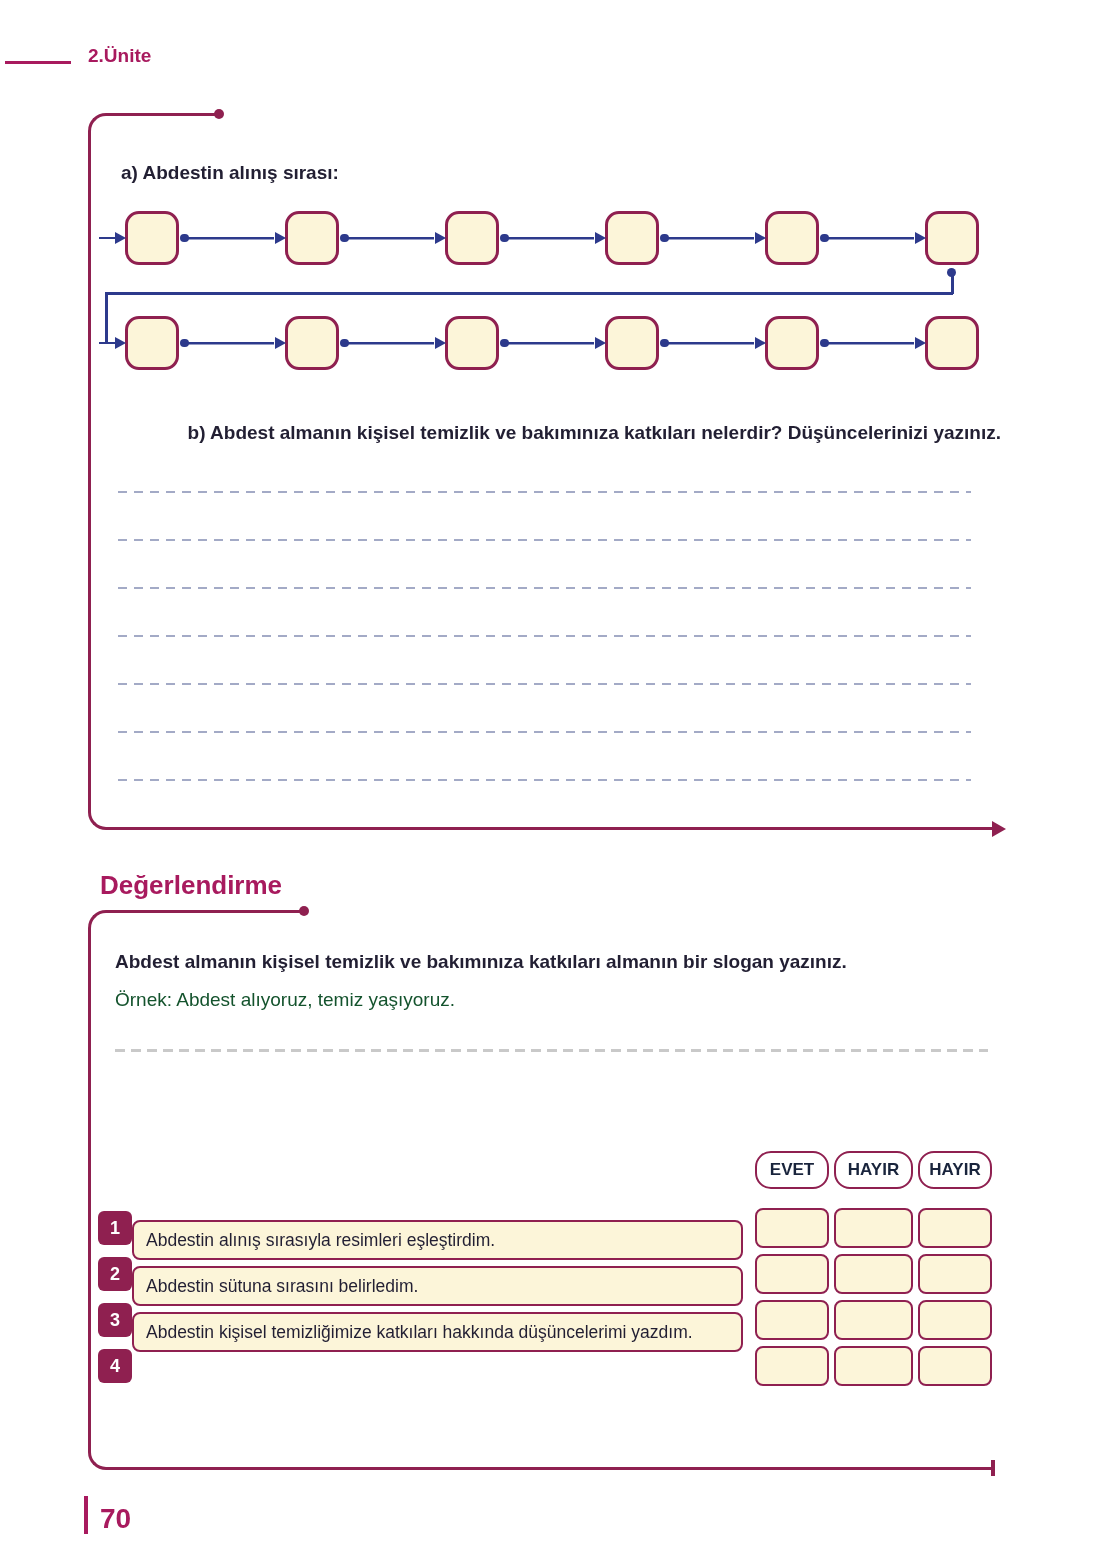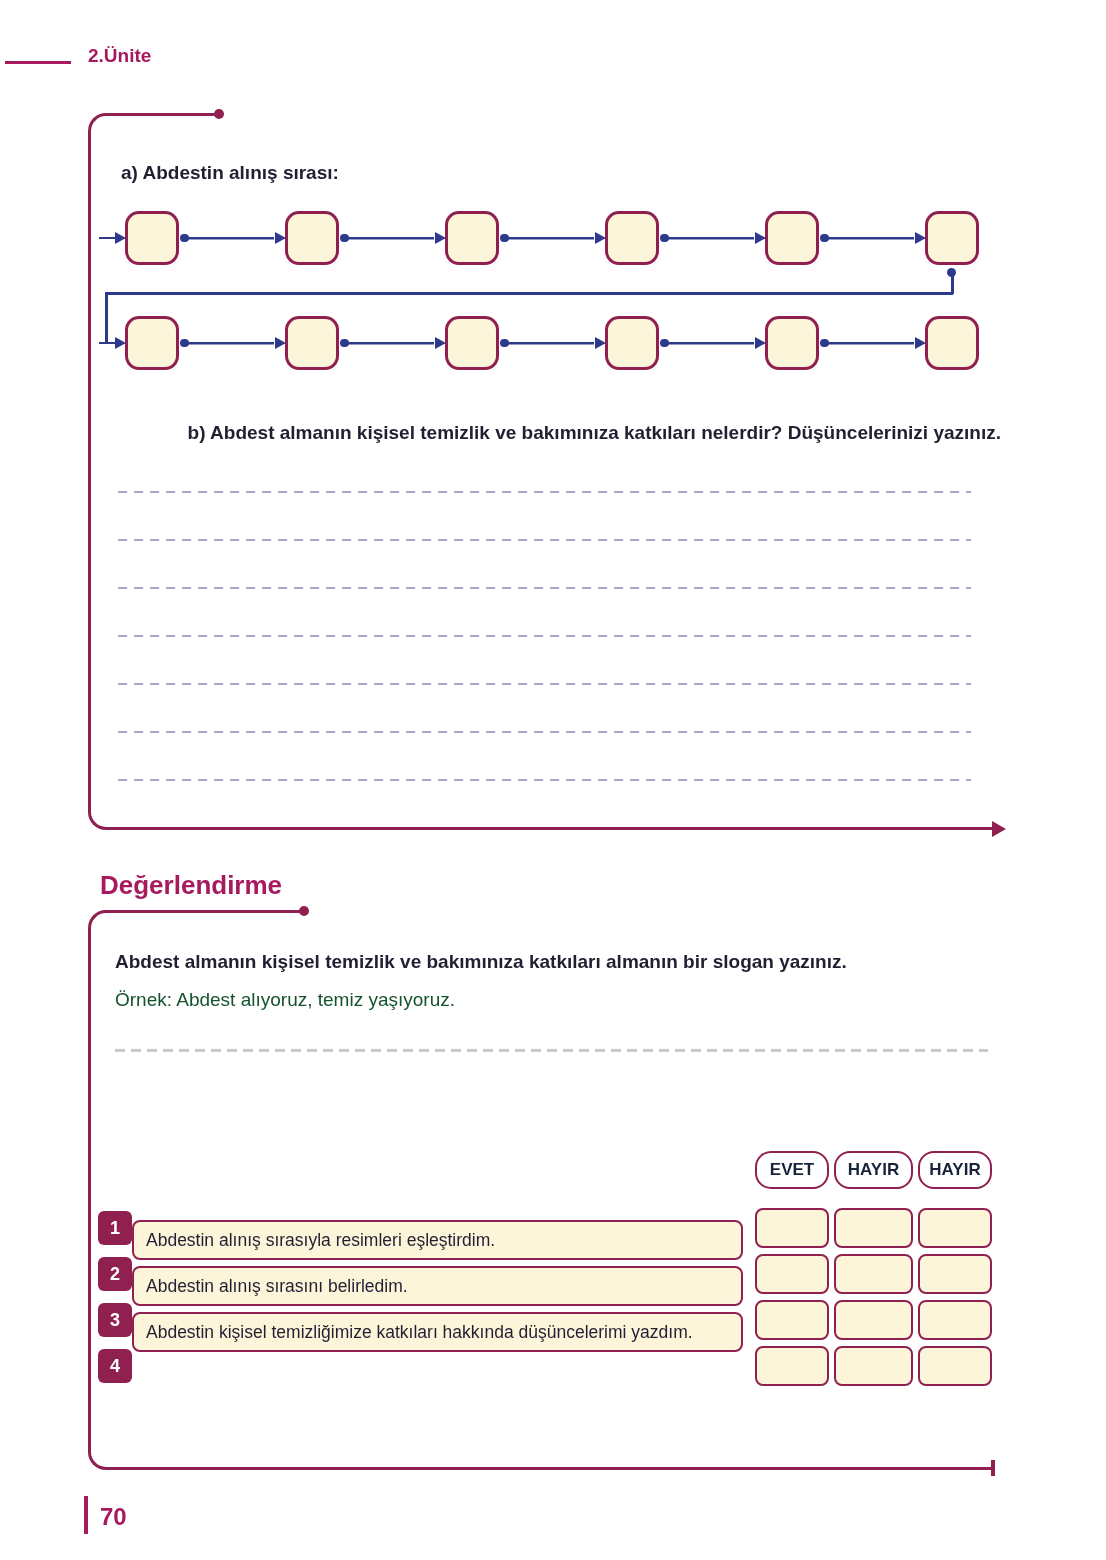--- a/index.html
+++ b/index.html
@@ -119,21 +119,21 @@
   .cell-1{left:664px;width:74px;}
   .cell-2{left:743px;width:79px;}
   .cell-3{left:827px;width:74px;}
   .eval-row-1{top:295px;}
   .eval-row-2{top:341px;}
   .eval-row-3{top:387px;}
   .eval-row-4{top:433px;}
 
   
   .footer-bar{position:absolute;left:84px;top:1496px;width:4px;height:38px;background:var(--magenta);}
-  .page-number{position:absolute;left:100px;top:1503px;font-size:24px;font-weight:bold;color:var(--magenta);}
+  .page-number{position:absolute;left:100px;top:1503px;font-size:28px;font-weight:bold;color:var(--magenta);}
 </style>
 </head>
 <body>
 
 <div class="page">
 
   <div class="unit-line"></div>
   <div class="unit-label">2.Ünite</div>
 
   <div class="frame" id="activity-frame">
@@ -210,21 +210,21 @@
     <div class="eval-row eval-row-1">
       <div class="row-num">1</div>
       <div class="row-text">Abdestin alınış sırasıyla resimleri eşleştirdim.</div>
       <div class="answer-cell cell-1"></div>
       <div class="answer-cell cell-2"></div>
       <div class="answer-cell cell-3"></div>
     </div>
 
     <div class="eval-row eval-row-2">
       <div class="row-num">2</div>
-      <div class="row-text">Abdestin alınış sırasını belirledim.</div>
+      <div class="row-text">Abdestin sütuna sırasını belirledim.</div>
       <div class="answer-cell cell-1"></div>
       <div class="answer-cell cell-2"></div>
       <div class="answer-cell cell-3"></div>
     </div>
 
     <div class="eval-row eval-row-3">
       <div class="row-num">3</div>
       <div class="row-text">Abdestin kişisel temizliğimize katkıları hakkında düşüncelerimi yazdım.</div>
       <div class="answer-cell cell-1"></div>
       <div class="answer-cell cell-2"></div>

